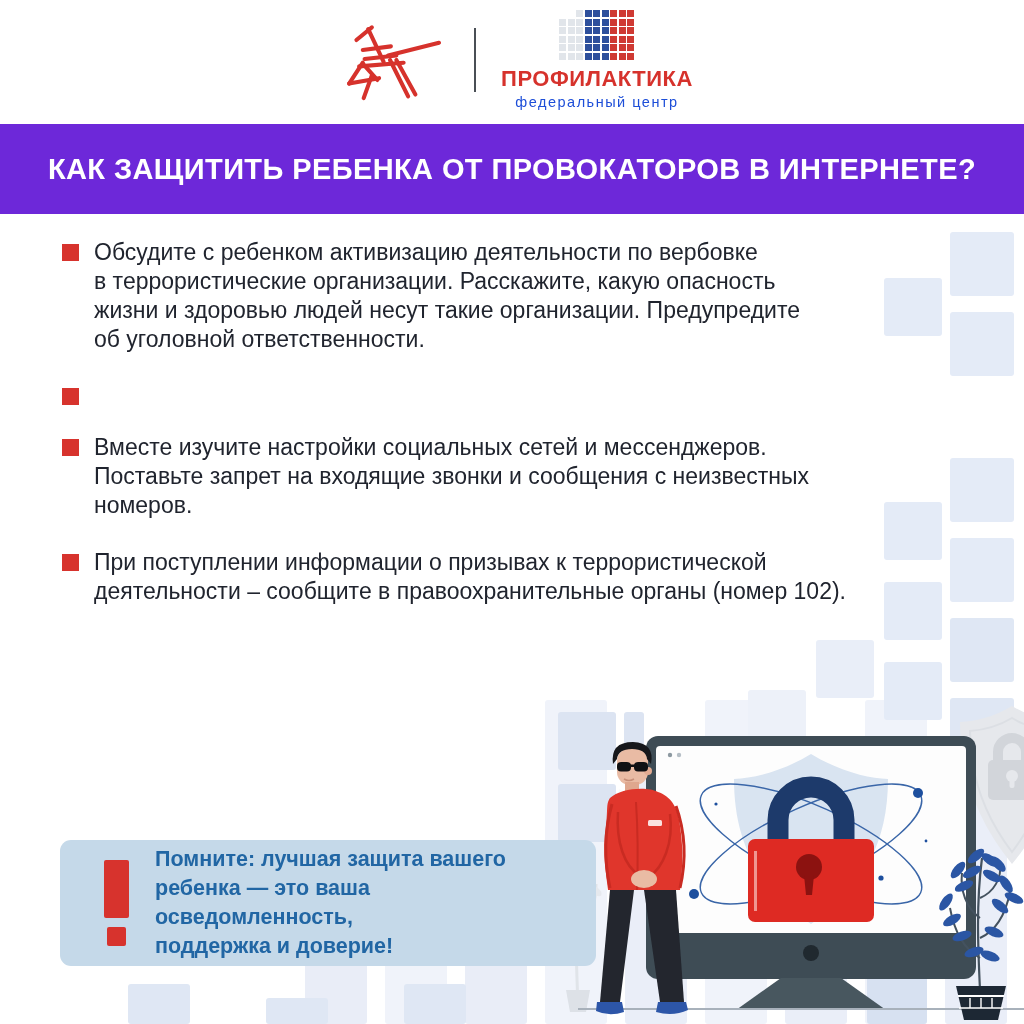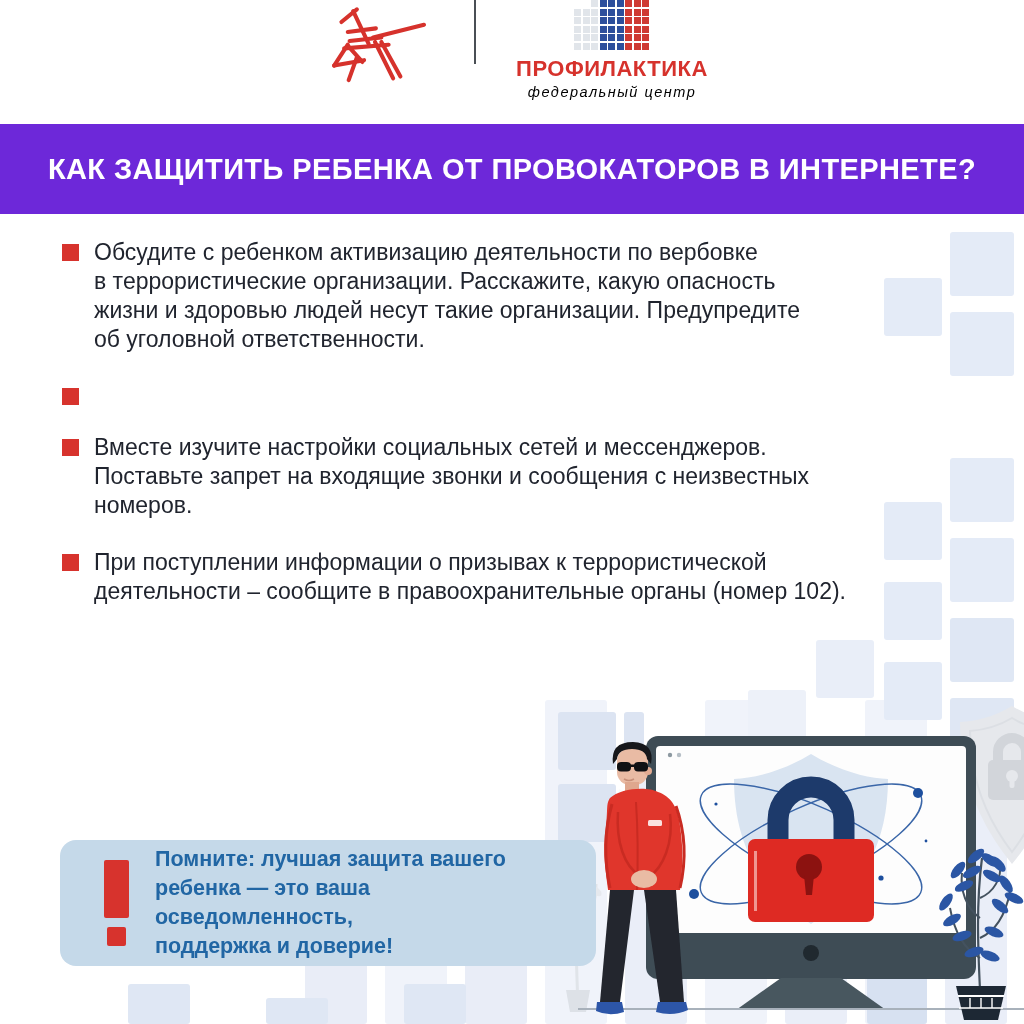--- a/index.html
+++ b/index.html
@@ -3,37 +3,37 @@
 <meta charset="utf-8">
 <style>
   html,body{margin:0;padding:0;background:#fff;}
   .poster{
     position:relative;width:1024px;height:1024px;overflow:hidden;background:#ffffff;
     font-family:"Liberation Sans","DejaVu Sans",sans-serif;
   }
   
   .tile{position:absolute;z-index:0;}
   
-  .header{position:absolute;top:0;left:0;right:0;height:120px;display:flex;align-items:flex-start;justify-content:center;gap:40px;z-index:3;}
+  .header{position:absolute;top:0;left:0;right:0;height:120px;display:flex;align-items:center;justify-content:center;gap:25px;z-index:3;}
   .chair-logo{width:118px;height:84px;}
   .logo-divider{width:2px;height:64px;background:#4a4f55;}
   .org{display:flex;flex-direction:column;align-items:center;}
   .pixel-grid{display:grid;grid-template-columns:repeat(9,7px);grid-auto-rows:7px;gap:1.5px;margin-bottom:7px;}
   .org-title{font-size:22px;font-weight:bold;color:#d6322c;letter-spacing:.5px;line-height:1.1;}
   .org-sub{font-size:14.5px;color:#4f7097;letter-spacing:1.5px;margin-top:3px;}
   
   .banner{position:absolute;top:124px;left:0;width:100%;height:90px;background:#d7332d;display:flex;align-items:center;justify-content:center;z-index:3;}
   .banner h1{margin:0;color:#ffffff;font-size:29px;font-weight:bold;letter-spacing:.4px;white-space:nowrap;}
   
   .bullets{position:absolute;top:238px;left:62px;width:900px;margin:0;padding:0;list-style:none;z-index:3;}
   .bullet{display:flex;gap:15px;margin-bottom:28px;}
   .sq{flex:0 0 17px;width:17px;height:17px;background:#d7332d;margin-top:6px;}
   .btxt{margin:0;font-size:23px;line-height:29px;color:#20242e;white-space:pre-line;}
   
-  .callout{position:absolute;left:60px;top:840px;width:536px;height:126px;background:#c5d9e9;border-radius:16px;
+  .callout{position:absolute;left:60px;top:840px;width:536px;height:126px;background:#c5d9e9;border-radius:11px;
            display:flex;align-items:center;gap:26px;padding:0 24px 0 44px;box-sizing:border-box;z-index:5;}
   .excl{display:flex;flex-direction:column;align-items:center;gap:9px;}
   .excl-bar{width:25px;height:58px;background:#d7332d;border-radius:2px;}
   .excl-dot{width:19px;height:19px;background:#d7332d;border-radius:2px;}
   .callout-text{margin:0;font-size:21.5px;font-weight:bold;color:#2166a4;line-height:1.34;white-space:pre-line;}
   
   .illus{position:absolute;inset:0;z-index:2;}
   .wm-shield{position:absolute;left:952px;top:702px;}
   .monitor-unit{position:absolute;left:646px;top:736px;width:330px;height:275px;}
   .monitor-frame{position:absolute;left:0;top:0;width:330px;height:243px;background:#3e4c55;border-radius:12px;}
@@ -149,21 +149,21 @@
           <span style="background: rgb(225, 229, 234);"></span>
           <span style="background: rgb(225, 229, 234);"></span>
           <span style="background: rgb(45, 79, 156);"></span>
           <span style="background: rgb(45, 79, 156);"></span>
           <span style="background: rgb(45, 79, 156);"></span>
           <span style="background: rgb(207, 58, 51);"></span>
           <span style="background: rgb(207, 58, 51);"></span>
           <span style="background: rgb(207, 58, 51);"></span>
         </div>
       <div class="org-title" style="color: rgb(214, 50, 44);">ПРОФИЛАКТИКА</div>
-      <div class="org-sub" style="color: #000000; font-style: italic;">федеральный центр</div>
+      <div class="org-sub" style="color: #1d4ed8;">федеральный центр</div>
     </div>
   </div>
 
   <div class="banner" style="background: #6d28d9;">
     <h1>КАК ЗАЩИТИТЬ РЕБЕНКА ОТ ПРОВОКАТОРОВ В ИНТЕРНЕТЕ?</h1>
   </div>
 
   <ul class="bullets">
     <li class="bullet">
       <span class="sq" style="background: rgb(215, 51, 45);"></span>

